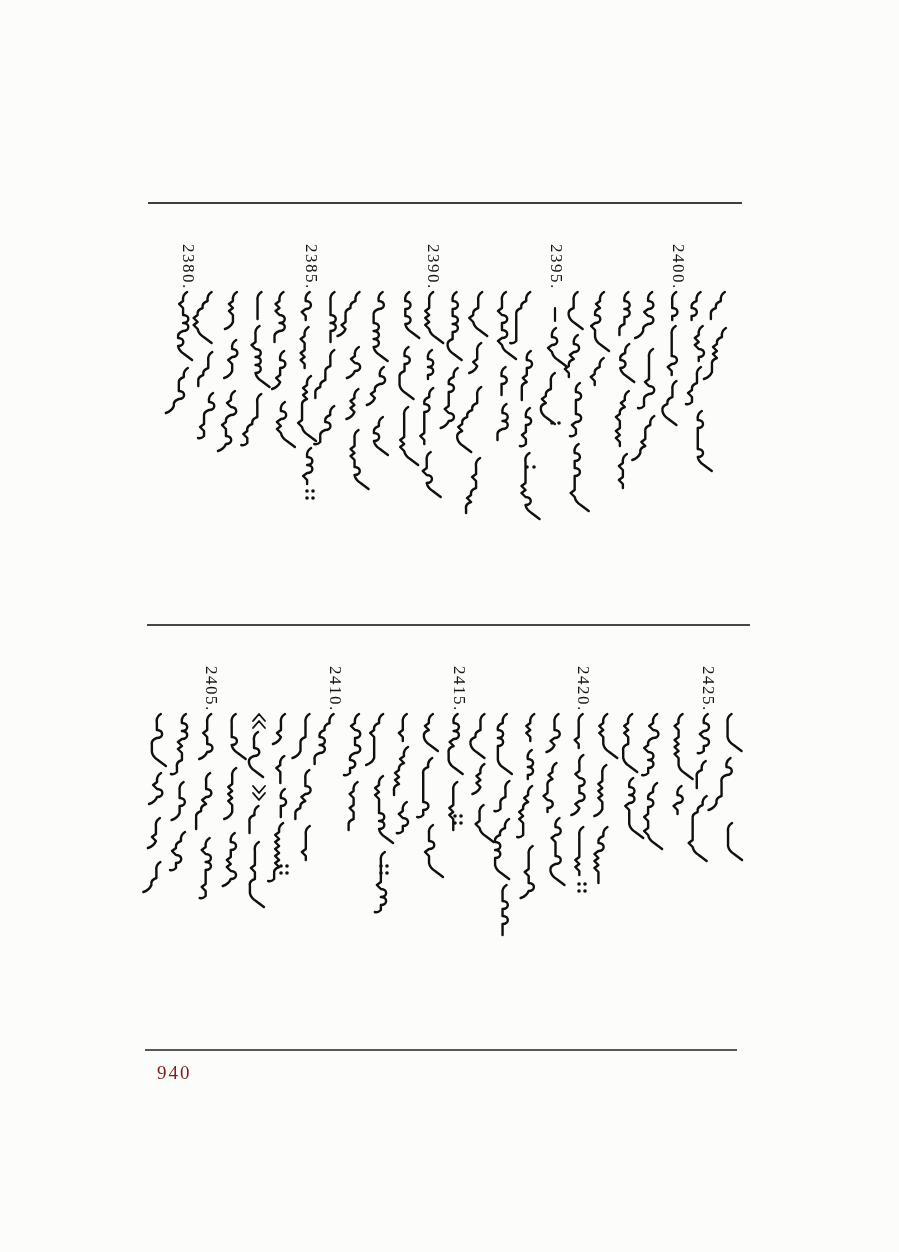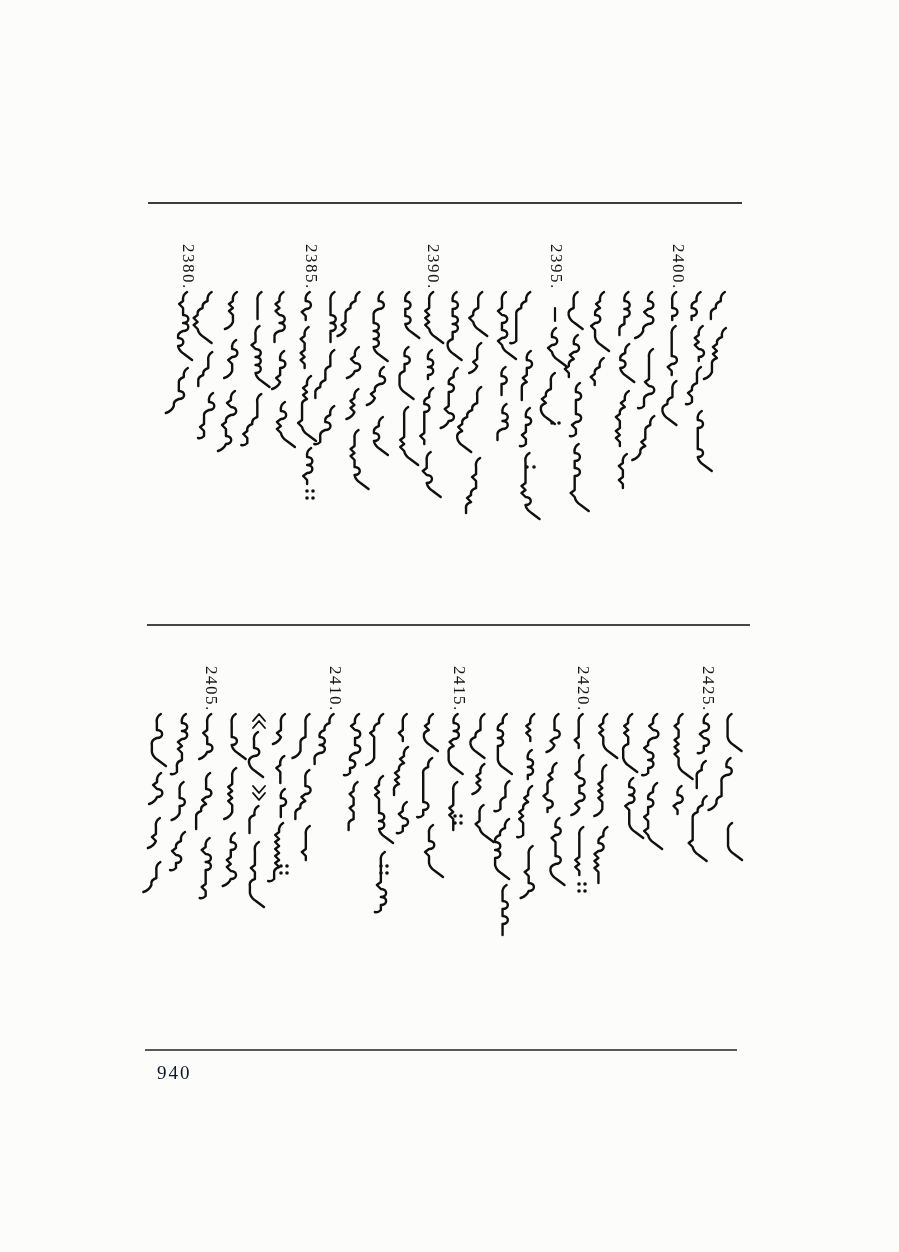--- a/index.html
+++ b/index.html
@@ -24,21 +24,21 @@
     transform:rotate(90deg);
     transform-origin:0 0;
     line-height:20px;
   }
   svg.col{position:absolute;overflow:visible;}
   .pgnum{
     position:absolute;
     font-family:"Liberation Serif",serif;
     font-size:19px;
     letter-spacing:2px;
-    color:#0f172a;
+    color:#7f1d1d;
   }
 </style>
 </head>
 <body>
 
 <div id="page">
   <div class="rule" style="left: 148px; top: 202px; width: 594px; background: rgb(61, 61, 61);"></div>
   <div class="rule" style="left: 147px; top: 624px; width: 603px; background: rgb(71, 71, 71);"></div>
   <div class="rule" style="left: 145px; top: 1049px; width: 592px; background: rgb(88, 88, 88);"></div>
   <section class="verse-section">

